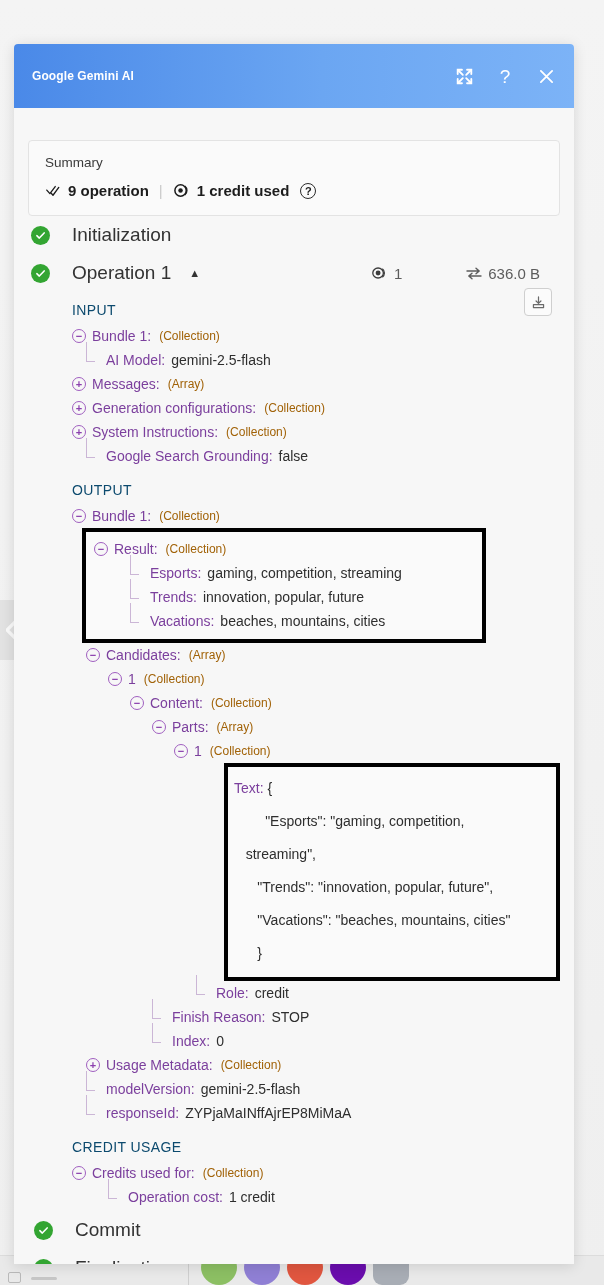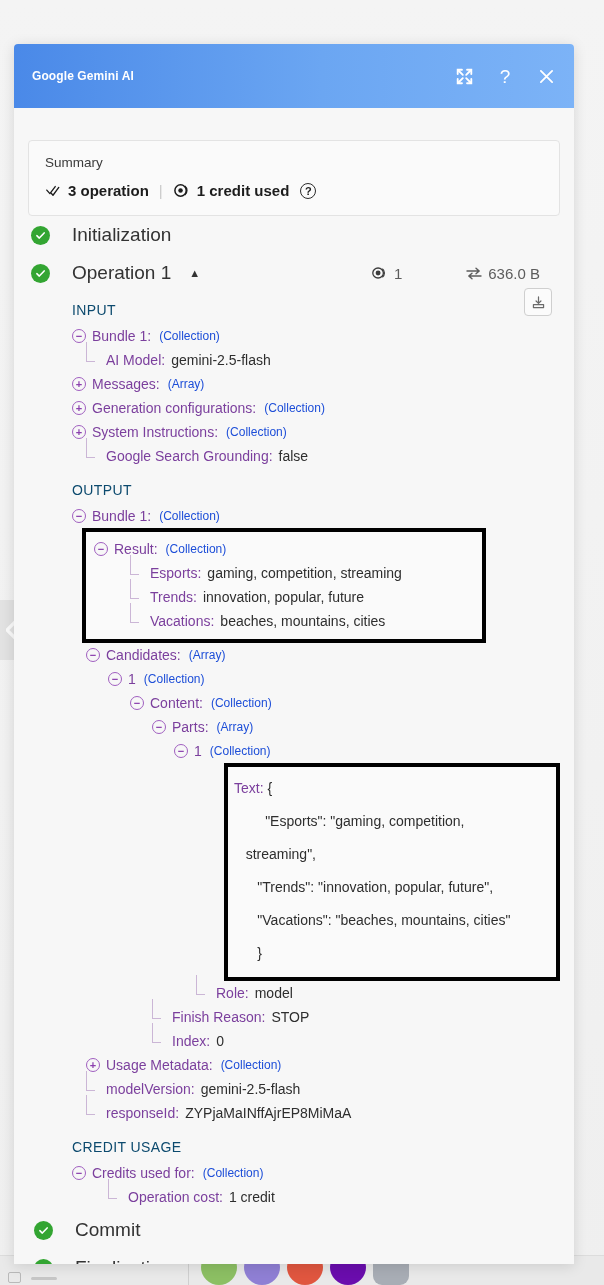--- a/index.html
+++ b/index.html
@@ -232,21 +232,21 @@
     width: 9px; height: 1px;
     background: #cbb6d6;
   }
   .branch.last::before { height: 19px; }
   .k {
     color: #7b3f9d;
     margin-right: 6px;
   }
   .v { color: #2e2e2e; }
   .type {
-    color: #1d4ed8;
+    color: #a16207;
     font-size: 12px;
     margin-left: 2px;
   }
   .ind1 { padding-left: 14px; }
   .ind2 { padding-left: 36px; }
   .ind3 { padding-left: 58px; }
   .ind4 { padding-left: 80px; }
   .ind5 { padding-left: 102px; }
   .ind6 { padding-left: 124px; }
 
@@ -326,21 +326,21 @@
 
     <div class="summary-card">
       <div class="summary-label">Summary</div>
       <div class="summary-row">
         <span>
           <svg width="16" height="16" viewBox="0 0 18 18" style="display:block">
             <path d="M2 8 L5.5 12 L11.5 4" fill="none" stroke="#1c1c1c" stroke-width="1.5" stroke-linecap="round" stroke-linejoin="round"></path>
             <path d="M7 11.5 L9 13.8 L15.5 5" fill="none" stroke="#1c1c1c" stroke-width="1.5" stroke-linecap="round" stroke-linejoin="round"></path>
           </svg>
         </span>
-        <span>3 operation</span>
+        <span>9 operation</span>
         <span class="summary-sep">|</span>
         <span>
           <svg width="17" height="17" viewBox="0 0 18 18" style="display:block">
             <circle cx="8" cy="9" r="6" fill="none" stroke="#1c1c1c" stroke-width="1.6"></circle>
             <circle cx="8" cy="9" r="2.4" fill="#1c1c1c"></circle>
             <path d="M12.5 4.3 A6 6 0 0 1 12.5 13.7" fill="none" stroke="#1c1c1c" stroke-width="1.4"></path>
           </svg>
         </span>
         <span>1 credit used</span>
         <span class="help-circle">?</span>
@@ -502,21 +502,21 @@
         "Esports": "gaming, competition,
    streaming",
       "Trends": "innovation, popular, future",
       "Vacations": "beaches, mountains, cities"
       }</span></div>
         </div>
 
         <div class="node ind6">
           <span class="branch last"></span>
           <span class="k">Role:</span>
-          <span class="v">model</span>
+          <span class="v">credit</span>
         </div>
 
         <div class="node ind4">
           <span class="branch"></span>
           <span class="k">Finish Reason:</span>
           <span class="v">STOP</span>
         </div>
 
         <div class="node ind4">
           <span class="branch last"></span>

